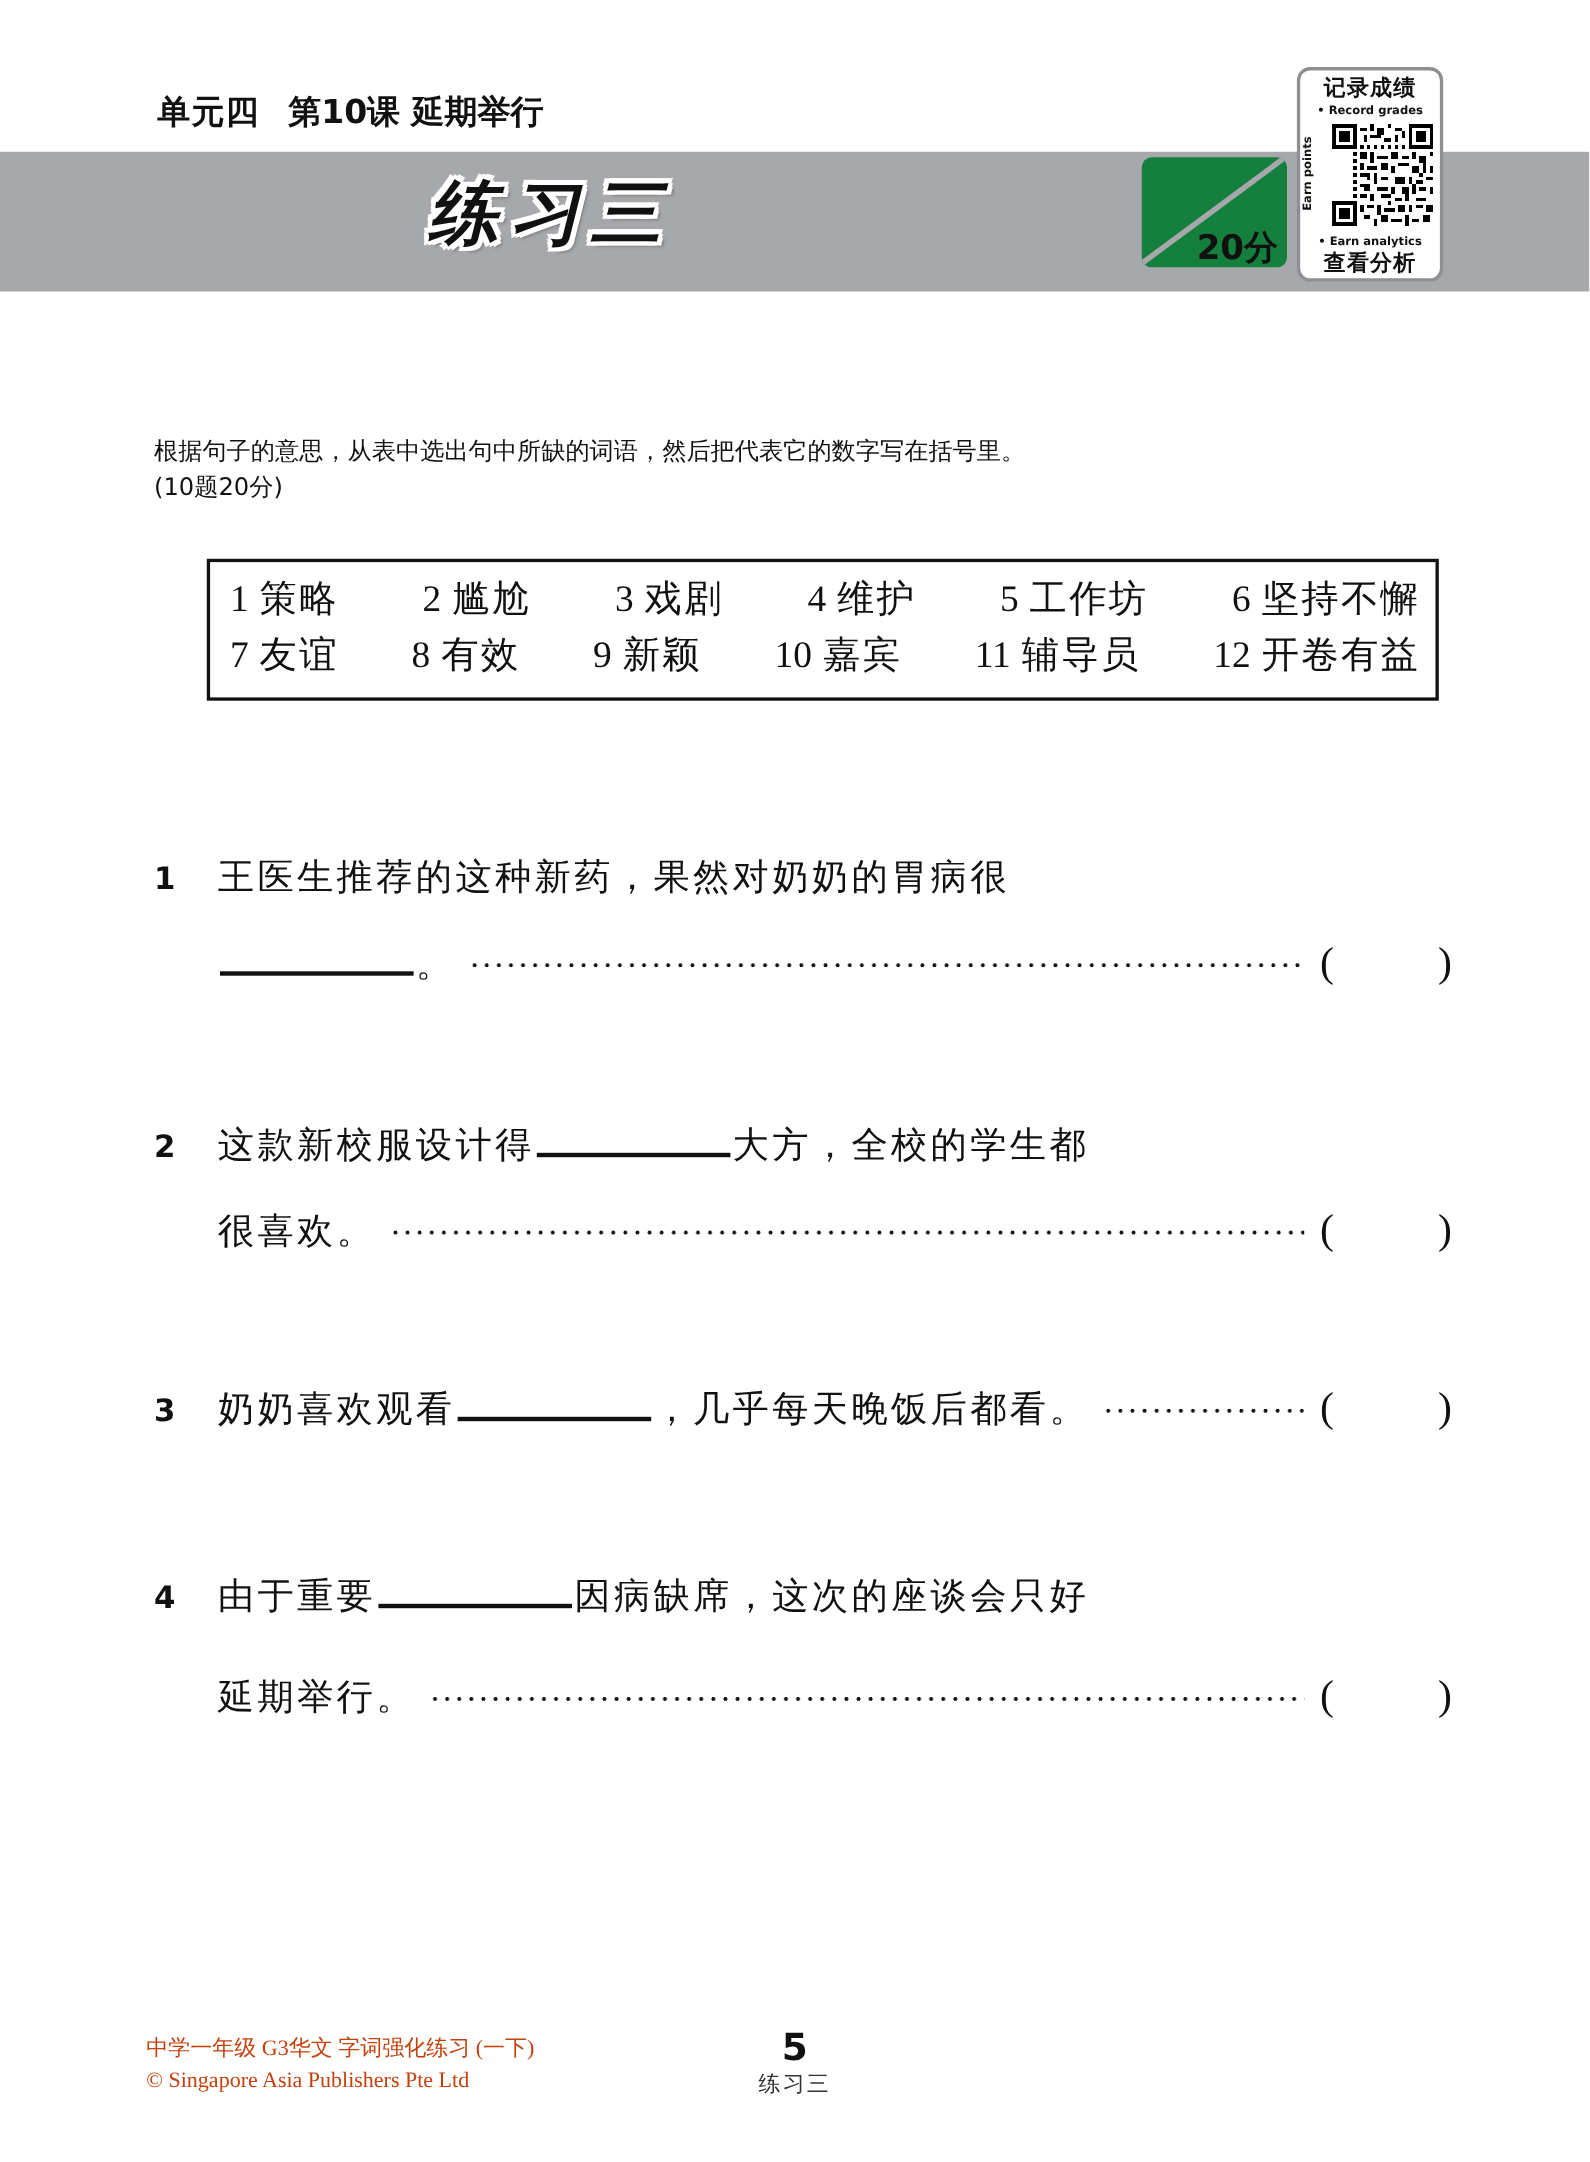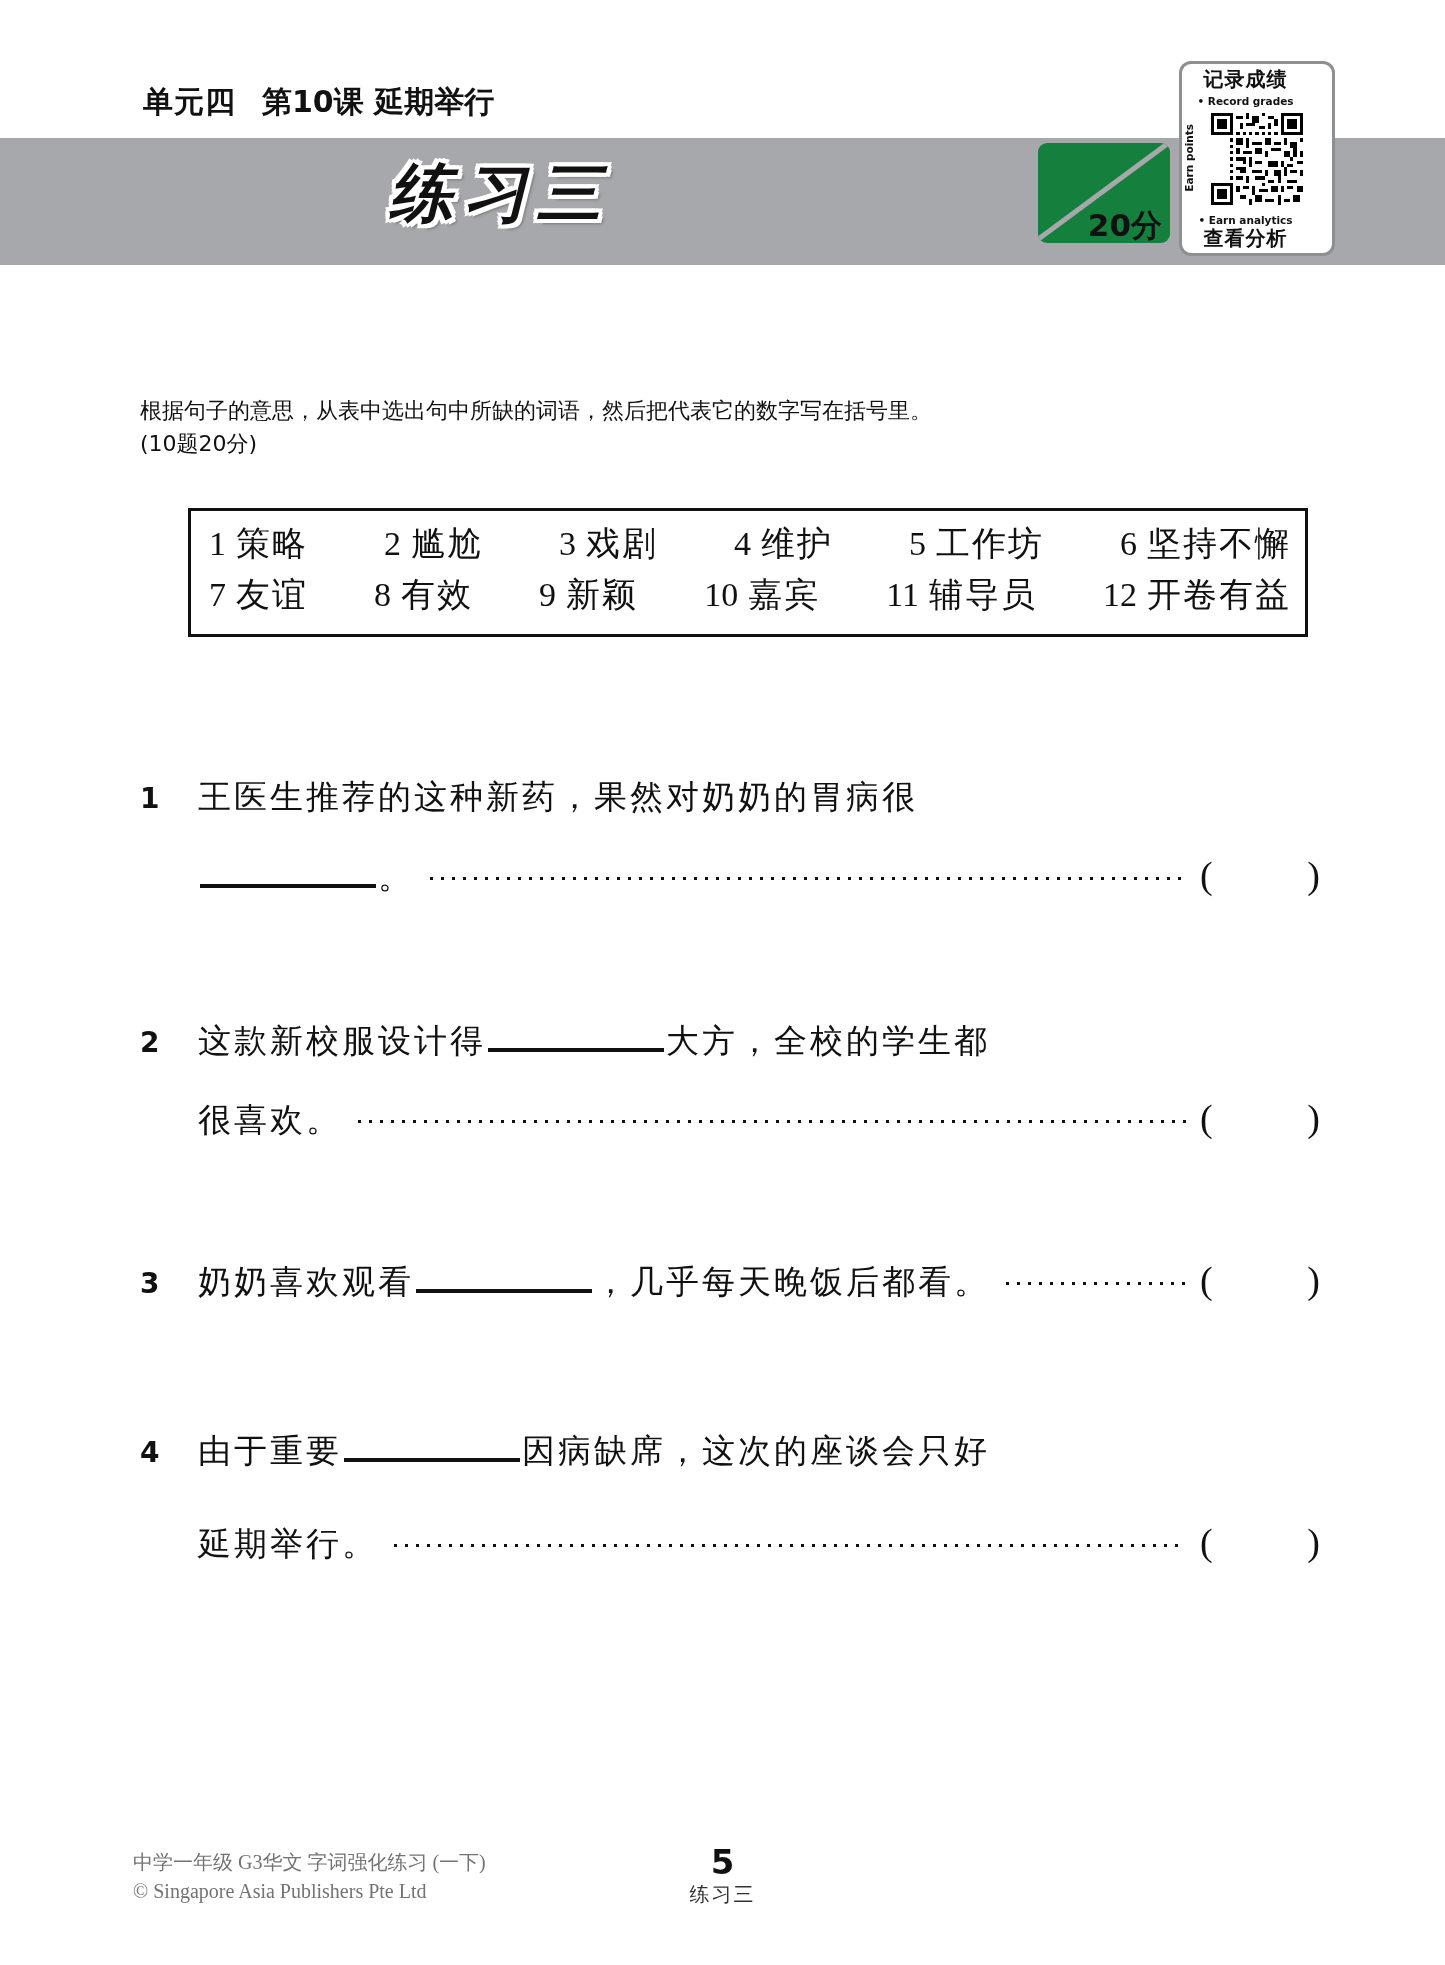--- a/index.html
+++ b/index.html
@@ -100,21 +100,21 @@
     font-weight: 700;
     color: #111;
     line-height: 1;
   }
 
   
   .qr-panel {
     position: absolute;
     left: 1179px;
     top: 61px;
-    width: 156px;
+    width: 133px;
     height: 195px;
     background: #ffffff;
     border: 3px solid #8d8f92;
     border-radius: 12px;
     z-index: 8;
     box-sizing: border-box;
   }
   .qr-title {
     position: absolute;
     top: 4px;
@@ -301,21 +301,21 @@
   }
 
   
   .footer-left {
     position: absolute;
     left: 133px;
     top: 1848px;
     font-family: "Liberation Serif", "DejaVu Serif", serif;
     font-size: 20px;
     line-height: 1.45;
-    color: #737373;
+    color: #c2410c;
   }
   .footer-center {
     position: absolute;
     left: 0;
     top: 1845px;
     width: 1445px;
     text-align: center;
   }
   .page-num {
     font-family: "DejaVu Sans", sans-serif;

